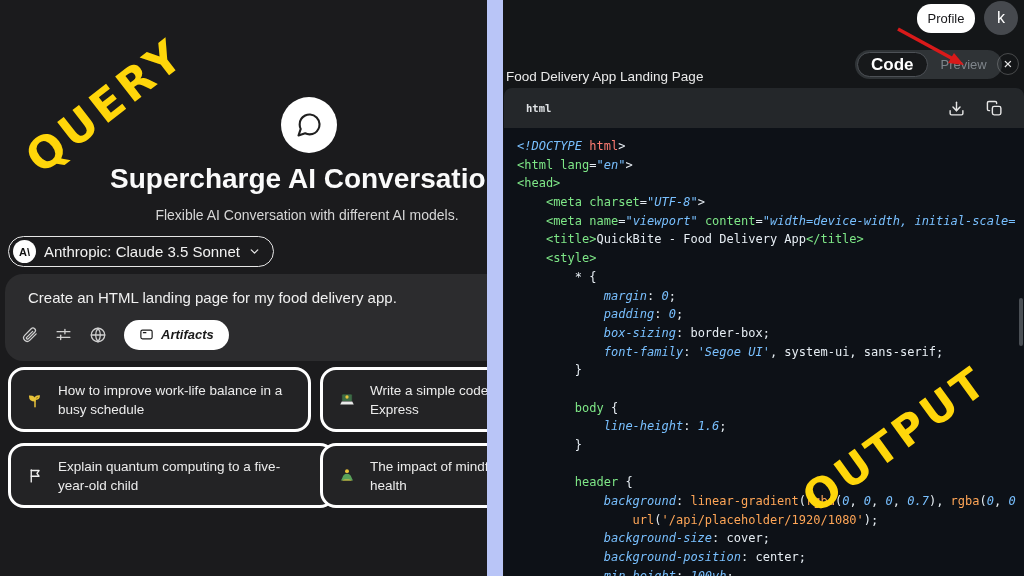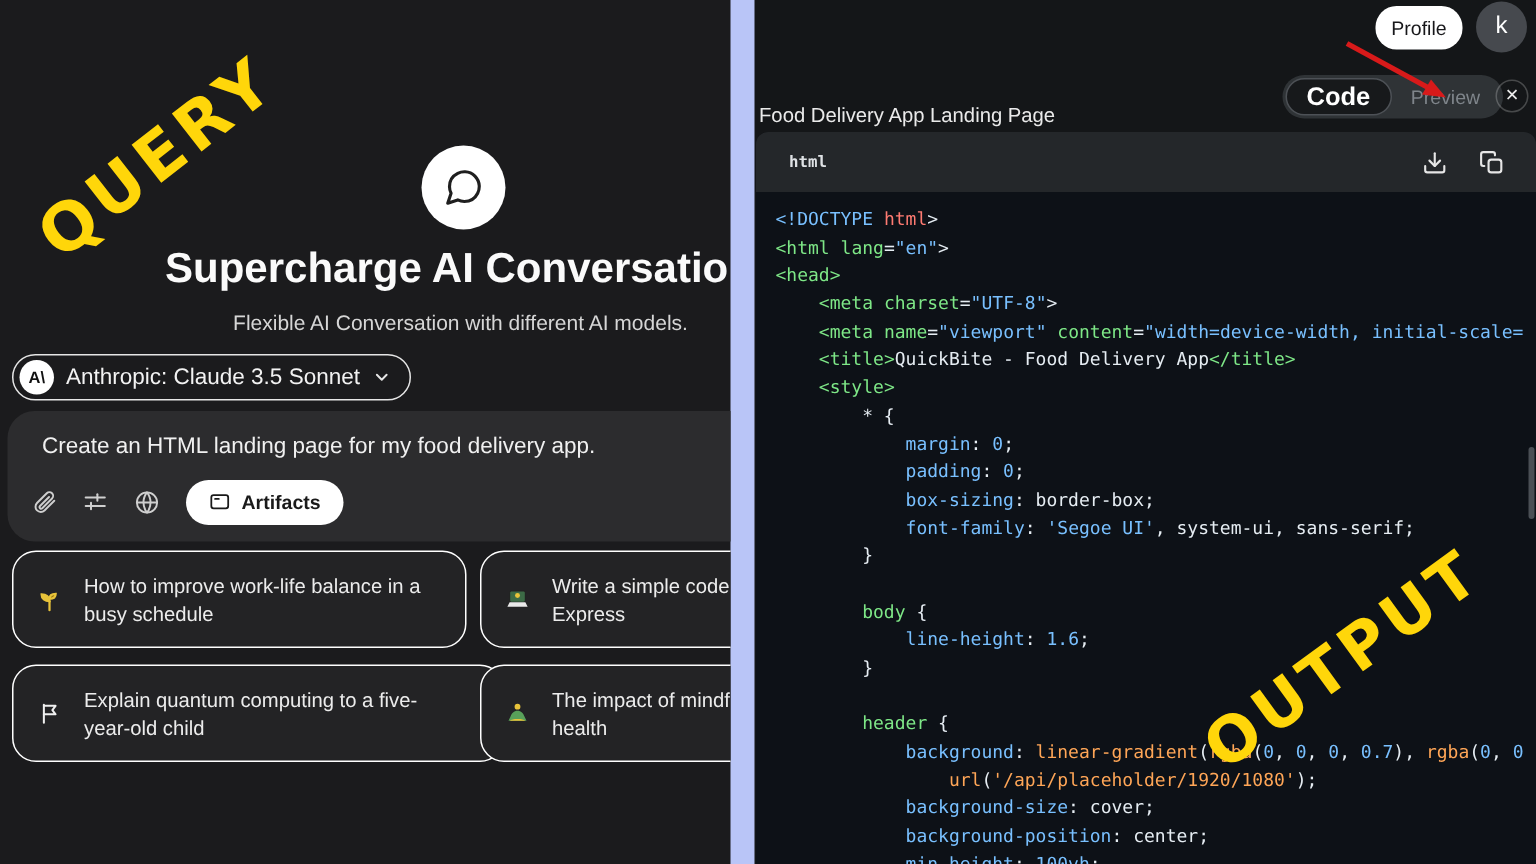--- a/index.html
+++ b/index.html
@@ -62,33 +62,33 @@
   .input-card {
     position:absolute; left:5px; top:274px; width:522px; height:87px;
     background:#2c2c2e; border-radius:18px;
   }
   .prompt-text {
     position:absolute; left:23px; top:15px;
     font-size:15px; color:#f0f0f0; white-space:nowrap;
   }
   .input-toolbar {
     position:absolute; left:15px; top:45px; height:31px;
-    display:flex; align-items:center; gap:15px;
+    display:flex; align-items:center; gap:15px;font-style:italic;
   }
   .tool-btn { width:19px; height:19px; display:flex; align-items:center; justify-content:center; cursor:pointer; }
   .artifacts-pill {
     height:30px; background:#ffffff; border-radius:16px;
     display:flex; align-items:center; gap:7px; padding:0 15px;
     color:#1a1a1a; font-size:13px; font-weight:700; cursor:pointer; margin-left:2px;
   }
 
   
   .sug-card {
     position:absolute; height:65px; background:#232325;
-    border:1px solid #ffffff; border-radius:16px;
+    border:3px solid #ffffff; border-radius:16px;
     display:flex; align-items:center; gap:13px; padding:0 14px; cursor:pointer;
   }
   .sug-card .txt { font-size:13.5px; line-height:19px; color:#ececec; white-space:nowrap; }
   .sug-icon { width:20px; height:20px; flex:none; display:flex; align-items:center; justify-content:center; }
   .card1 { left:8px;   top:367px; width:303px; }
   .card2 { left:320px; top:367px; width:235px; }
   .card3 { left:8px;   top:443px; width:328px; }
   .card4 { left:320px; top:443px; width:235px; }
 
   
@@ -138,21 +138,21 @@
     color:#dfe2e5;
   }
   .code-header .spacer { flex:1; }
   .hdr-btn { width:20px; height:20px; margin-left:18px; display:flex; align-items:center; justify-content:center; cursor:pointer; }
   .code-body {
     padding:9px 0 0 13px;
     font-family:"DejaVu Sans Mono", monospace; font-size:12px; line-height:18.7px;
   }
   .code-line { white-space:pre; height:18.7px; }
   .tok-g { color:#7ee787; }
-  .tok-b { color:#79c0ff; }
+  .tok-b { color:#79c0ff;font-style:italic; }
   .tok-o { color:#ffa657; }
   .tok-r { color:#ff7b72; }
   .tok-w { color:#e6edf3; }
   .scroll-thumb {
     position:absolute; right:1px; top:210px; width:4px; height:48px;
     background:#4a4f55; border-radius:2px;
   }
 </style>
 </head>
 <body>

